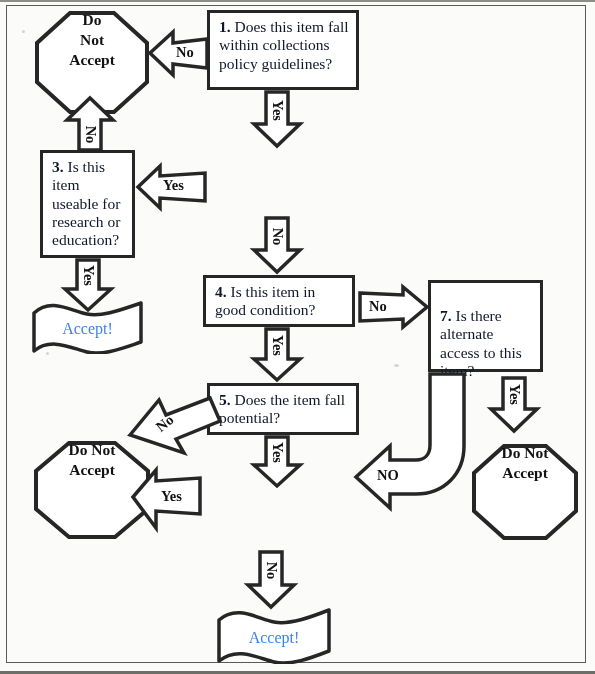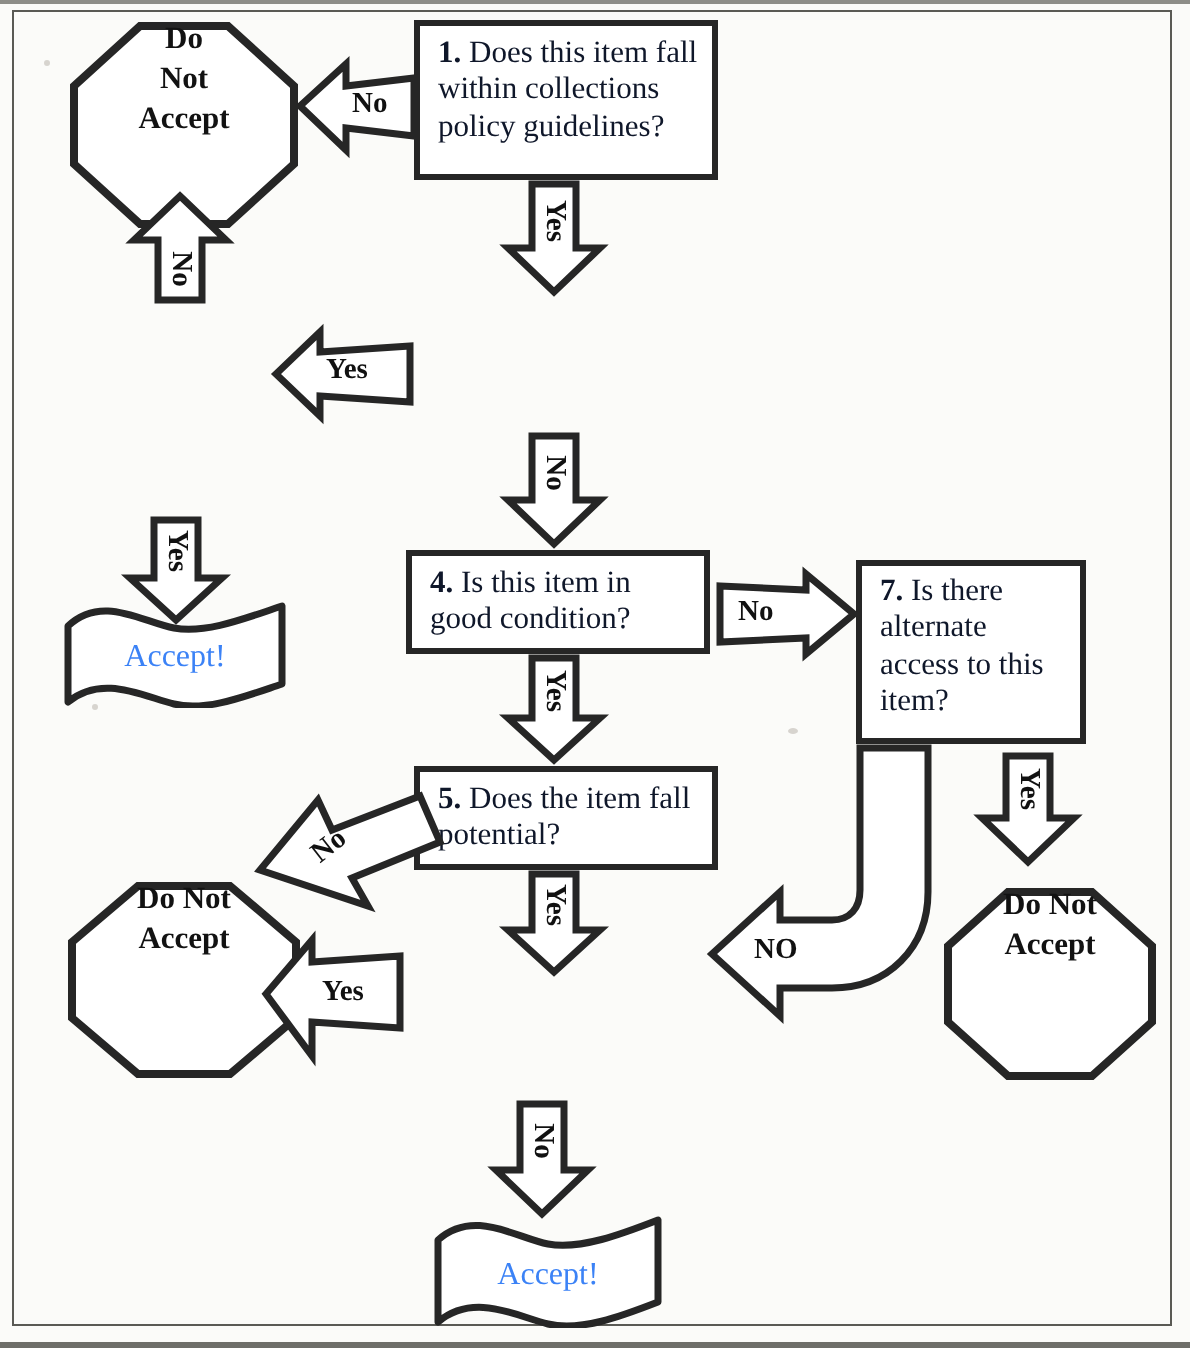--- a/index.html
+++ b/index.html
@@ -148,20 +148,23 @@
     <span class="alabel" style="left:27px;top:14px;">Yes</span>
   </div>
 
   <div class="arrow" style="left:249px;top:217px;width:56px;height:57px;">
     <svg width="56" height="57" viewBox="0 0 56 57">
       <polygon points="17,1 39,1 39,33 51,33 28,55 5,33 17,33" fill="#ffffff" stroke="#262626" stroke-width="3.5" stroke-linejoin="miter"></polygon>
     </svg>
     <span class="alabel vert" style="left:14px;top:11px;width:28px;text-align:center;">No</span>
   </div>
 
+  <div class="node rect" style="left:40px;top:150px;width:95px;height:108px;">
+    <span class="num">3.</span><span> Is this item useable for research or education?</span>
+  </div>
 
   <div class="arrow" style="left:62px;top:96px;width:56px;height:56px;">
     <svg width="56" height="56" viewBox="0 0 56 56">
       <polygon points="28,2 51,24 39,24 39,54 17,54 17,24 5,24" fill="#ffffff" stroke="#262626" stroke-width="3.5" stroke-linejoin="miter"></polygon>
     </svg>
     <span class="alabel vert" style="left:14px;top:30px;width:28px;text-align:center;">No</span>
   </div>
 
   <div class="arrow" style="left:60px;top:259px;width:56px;height:53px;">
     <svg width="56" height="53" viewBox="0 0 56 53">
@@ -236,21 +239,21 @@
     <span class="alabel vert" style="left:14px;top:11px;width:28px;text-align:center;">No</span>
   </div>
 
   <div class="node banner" style="left:214px;top:608px;width:120px;height:56px;">
     <svg width="120" height="56" viewBox="0 0 120 56">
       <path d="M5,12 C23,-4 44,11 60,14 C76,17 97,9 115,2 L115,43 C97,50 76,58 60,54 C44,50 23,38 5,53 Z" fill="#ffffff" stroke="#262626" stroke-width="3.5" stroke-linejoin="round"></path>
     </svg>
     <span class="bantext" style="margin-top:3px;">Accept!</span>
   </div>
 
-  <div class="node rect" style="left:428px;top:280px;width:115px;height:92px;padding-top:4px;">
+  <div class="node rect" style="left:428px;top:280px;width:115px;height:92px;padding-top:24px;">
     <span class="num">7.</span><span> Is there alternate access to this item?</span>
   </div>
 
   <div class="arrow" style="left:486px;top:377px;width:56px;height:56px;">
     <svg width="56" height="56" viewBox="0 0 56 56">
       <polygon points="17,1 39,1 39,32 51,32 28,54 5,32 17,32" fill="#ffffff" stroke="#262626" stroke-width="3.5" stroke-linejoin="miter"></polygon>
     </svg>
     <span class="alabel vert" style="left:14px;top:9px;width:28px;text-align:center;">Yes</span>
   </div>
 

